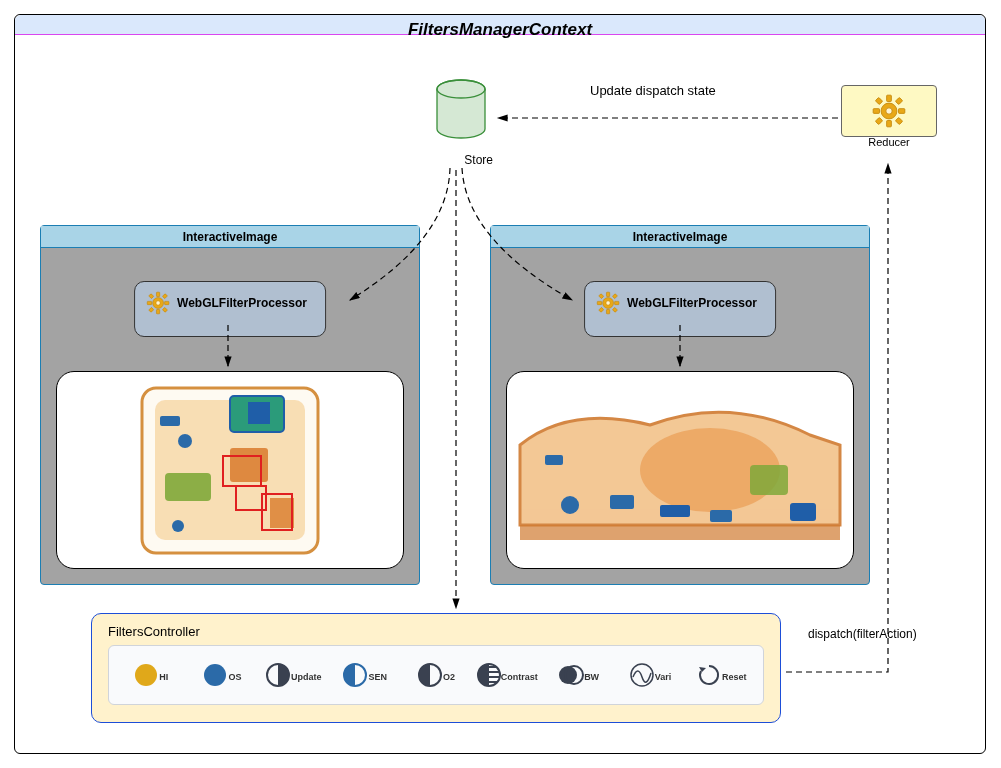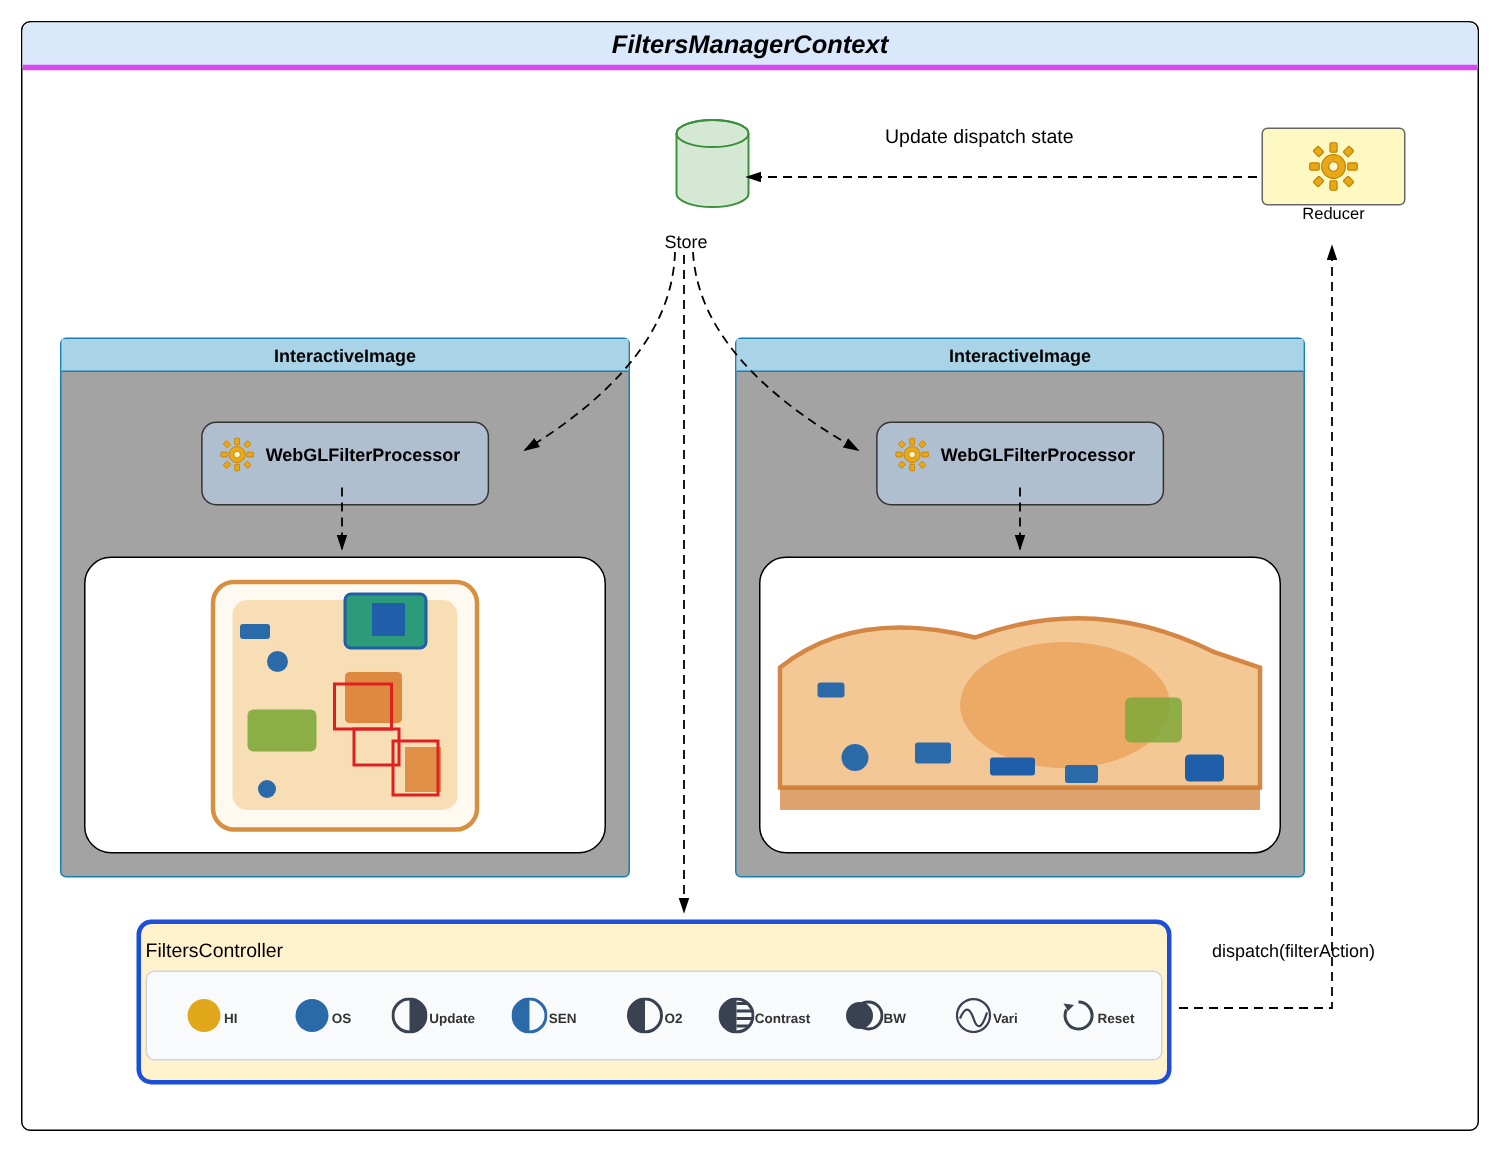--- a/index.html
+++ b/index.html
@@ -16,36 +16,36 @@
     position: absolute;
     left: 14px;
     top: 14px;
     width: 972px;
     height: 740px;
     border: 1px solid #000;
     border-radius: 6px;
     background: #fff;
   }
   .outer-title {
-    height: 32px;
+    height: 20px;
     line-height: 30px;
     background: #dae8fc;
-    border-bottom: 4px solid #d946ef;
+    border-bottom: 1px solid #d946ef;
     border-radius: 6px 6px 0 0;
     text-align: center;
     font-weight: bold;
     font-size: 17px;
     font-style: italic;
   }
   .store-box {
     position: absolute;
-    left: 443px;
+    left: 423px;
     top: 79px;
     width: 70px;
-    text-align: left;
+    text-align: right;
   }
   .store-label {
     font-size: 12px;
     margin-top: 2px;
   }
   .reducer-box {
     position: absolute;
     left: 841px;
     top: 85px;
     width: 96px;
@@ -115,23 +115,23 @@
     align-items: center;
     justify-content: center;
   }
   .filters-controller {
     position: absolute;
     left: 91px;
     top: 613px;
     width: 690px;
     height: 110px;
     background: #fff2cc;
-    border: 3px solid #1d4ed8;
+    border: 1px solid #1d4ed8;
     border-radius: 10px;
-    padding: 10px 3px;
+    padding: 10px 16px;
   }
   .fc-title {
     font-size: 13px;
     margin-bottom: 6px;
   }
   .fc-bar {
     background: #f9fafc;
     border: 1px solid #d0d4da;
     border-radius: 6px;
     height: 60px;

